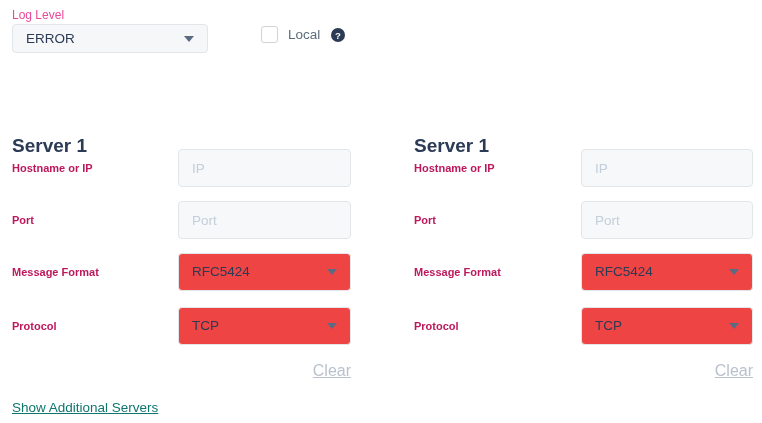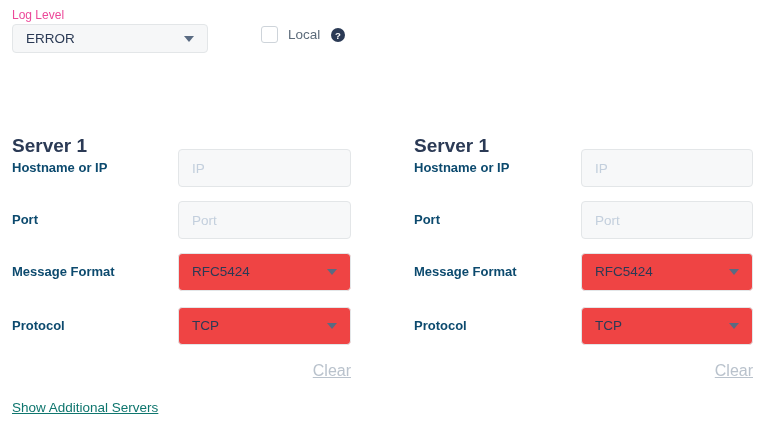--- a/index.html
+++ b/index.html
@@ -13,23 +13,23 @@
     position: relative;
     font-family: "Liberation Sans", sans-serif;
     color: #2c3e50;
     overflow: hidden;
   }
 
   
   .abs { position: absolute; }
 
   .field-label {
-    font-size: 13px;
+    font-size: 11px;
     font-weight: bold;
-    color: #0c4a6e;
+    color: #be185d;
     line-height: 16px;
     white-space: nowrap;
   }
 
   .section-title {
     font-size: 19px;
     font-weight: bold;
     color: #2b3a55;
     line-height: 22px;
     white-space: nowrap;

